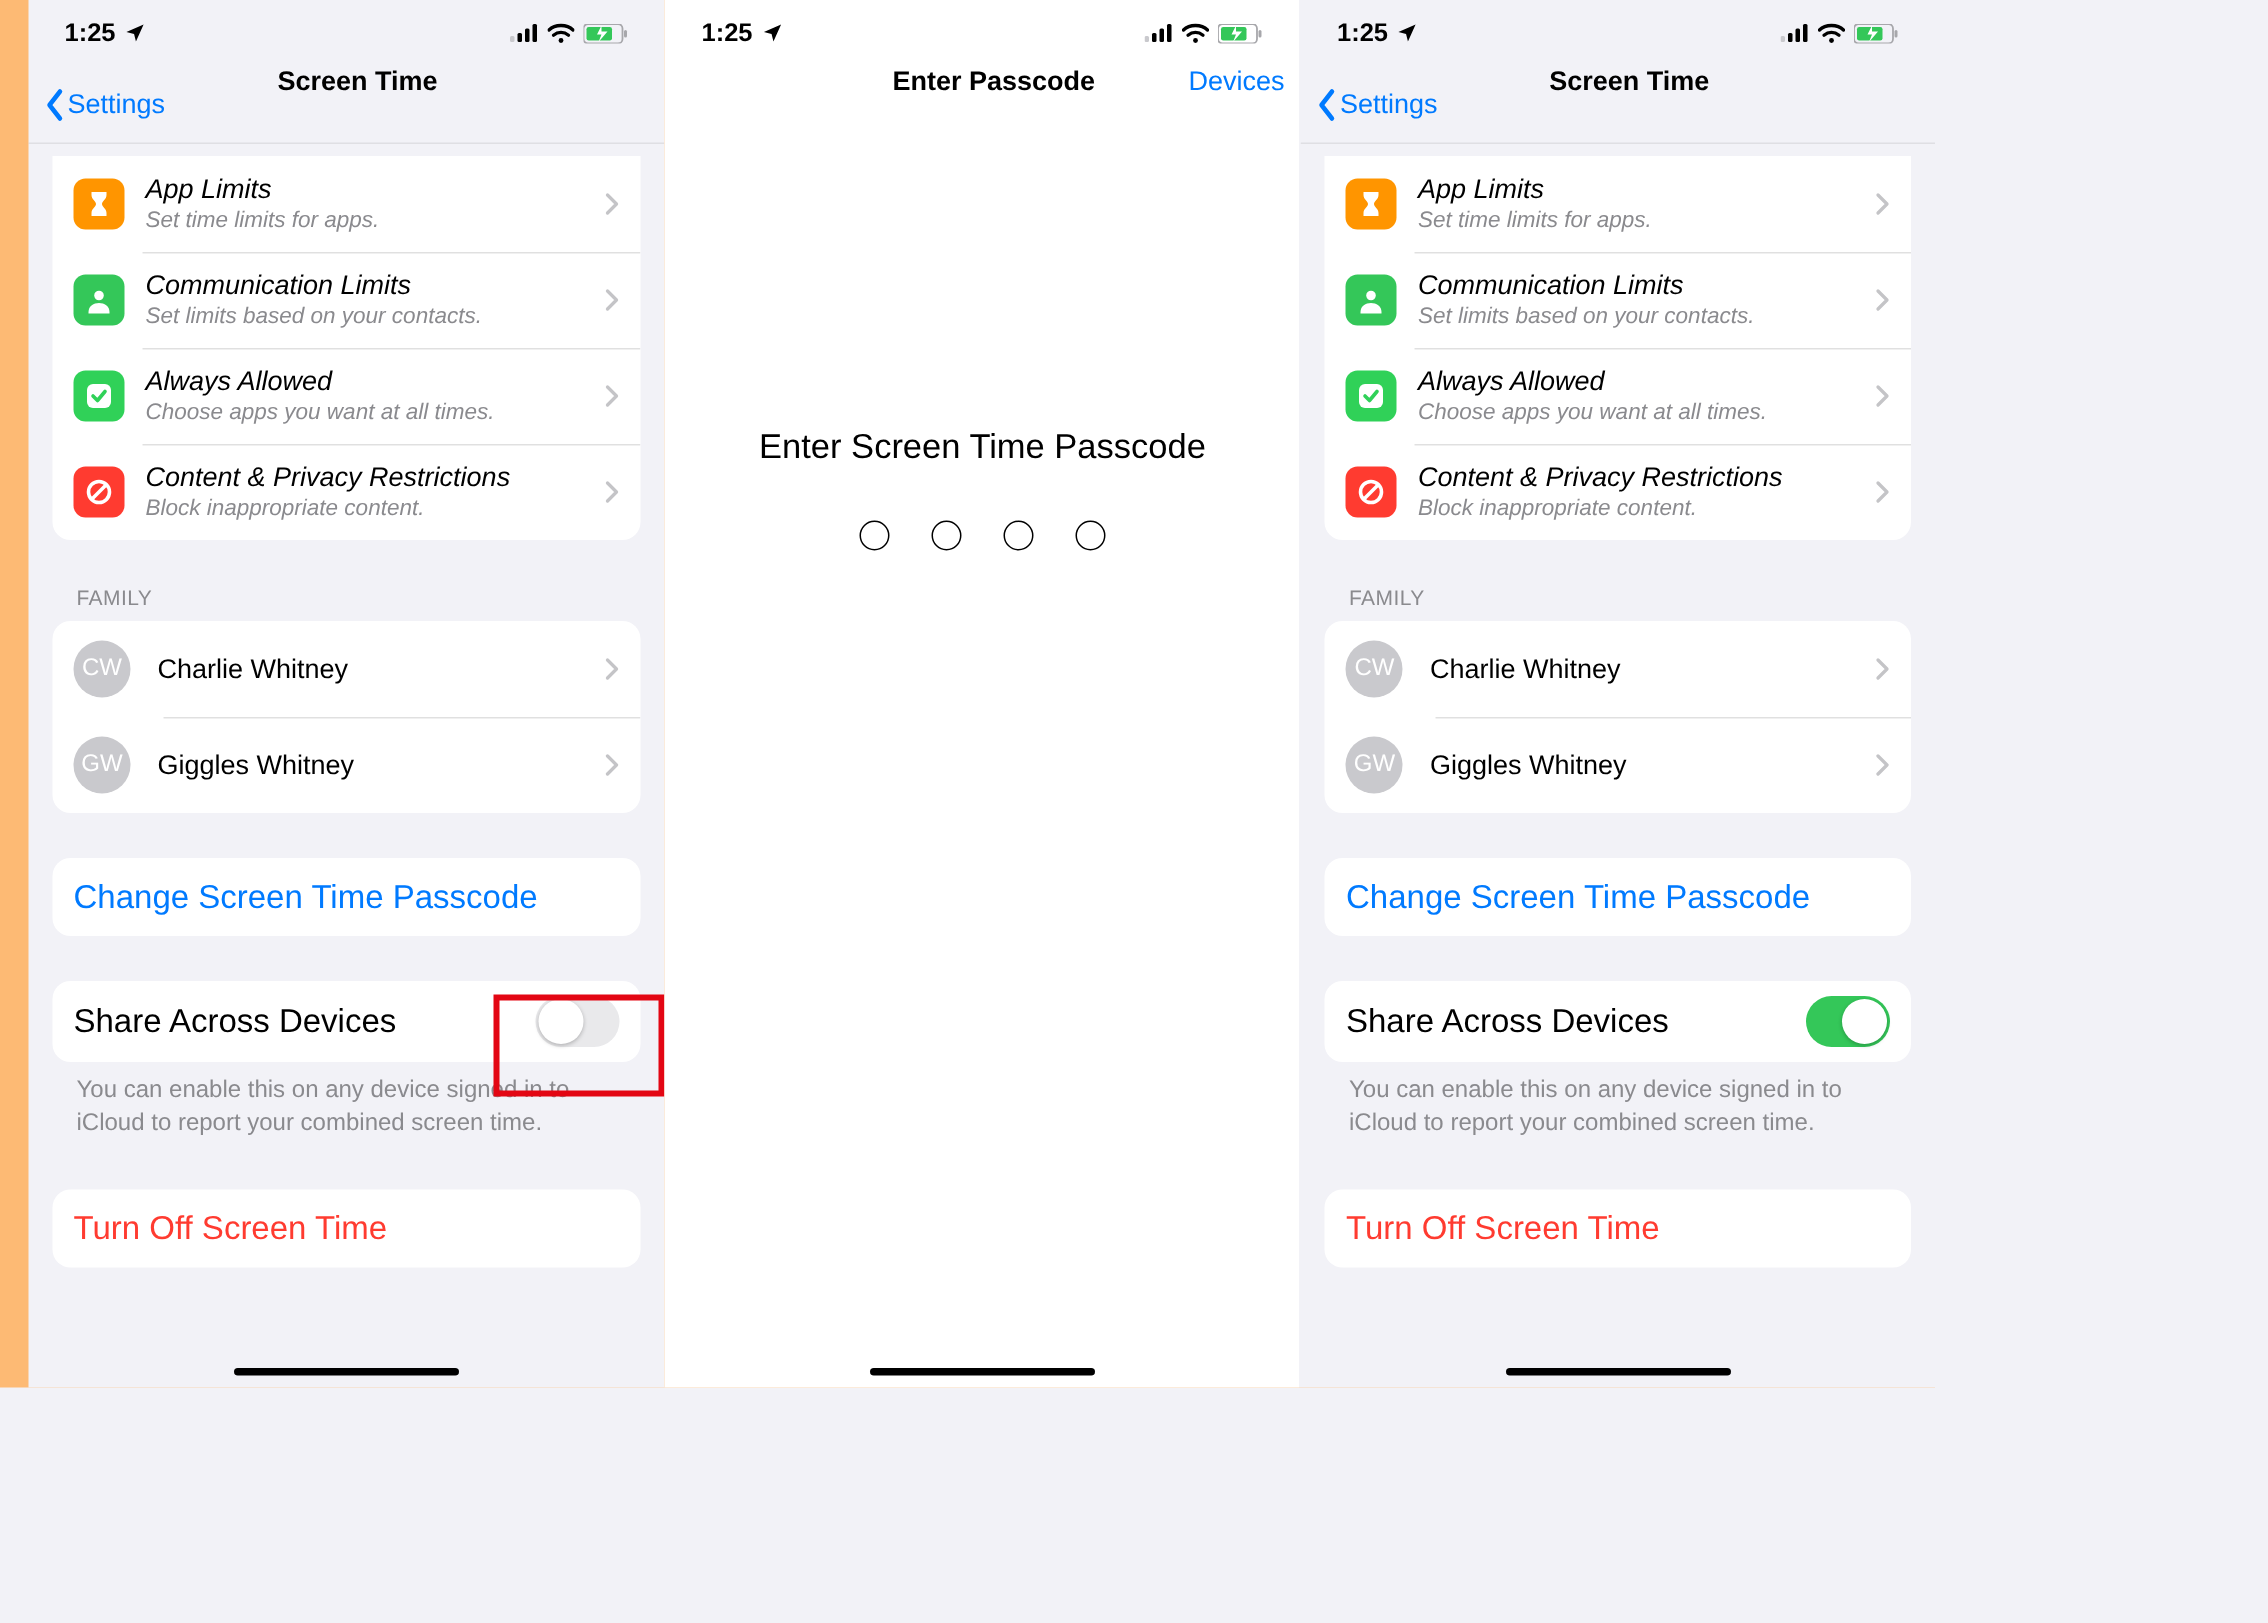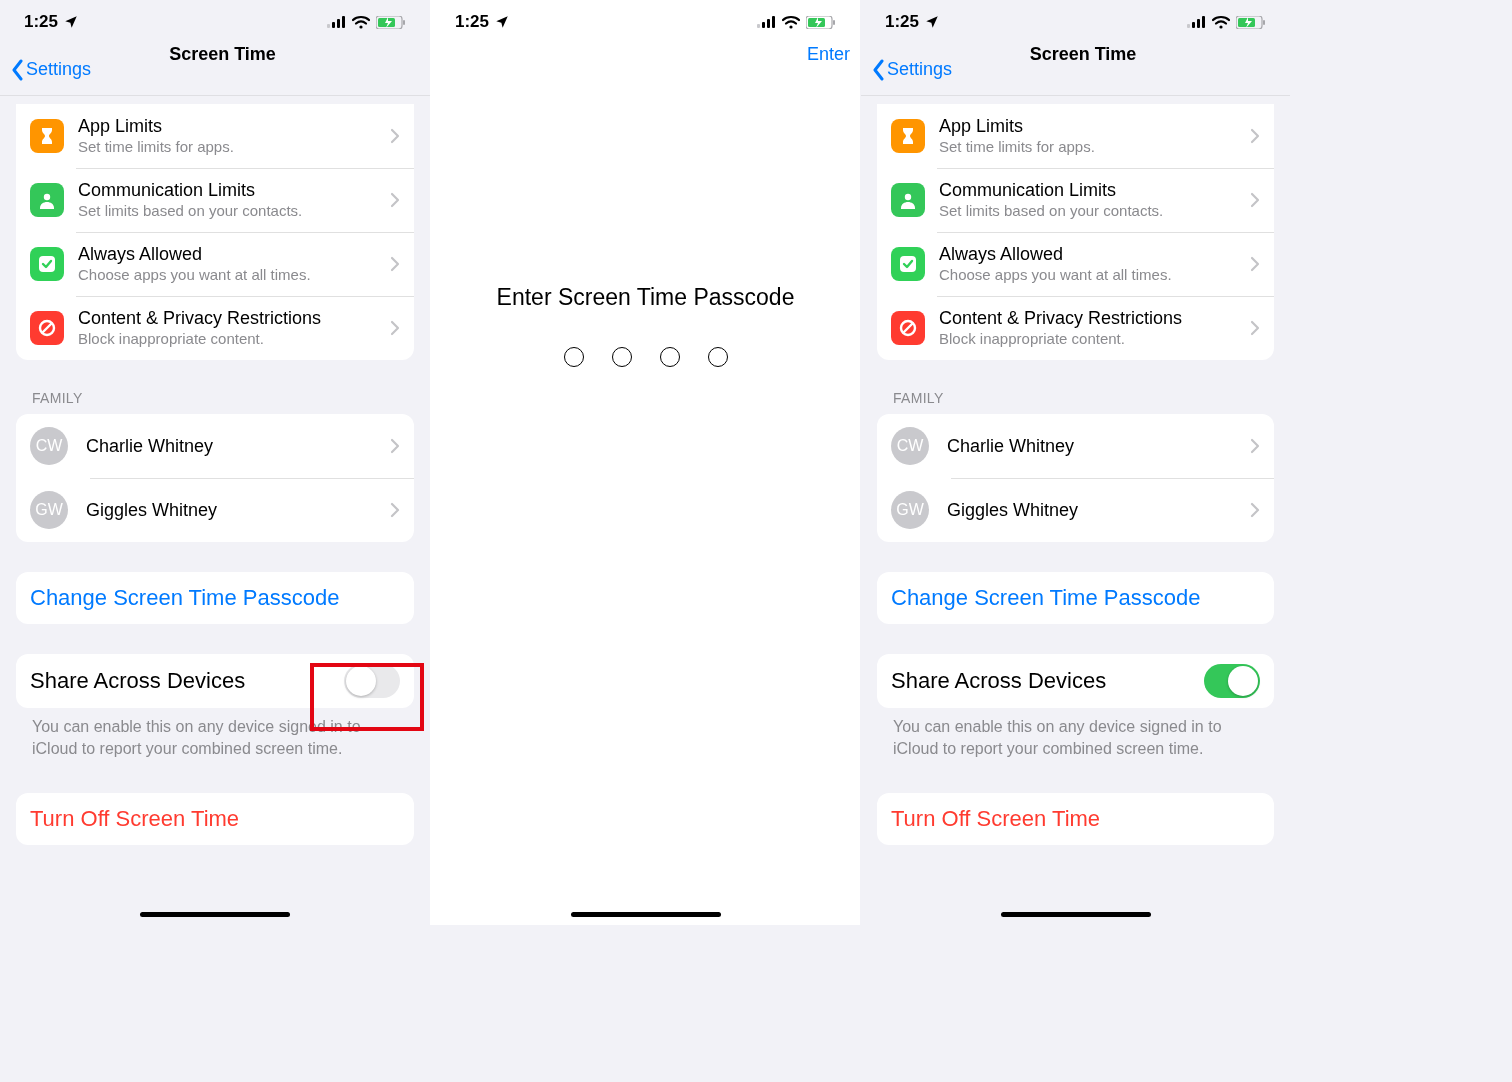--- a/index.html
+++ b/index.html
@@ -1,36 +1,36 @@
 <!DOCTYPE html>
 <html><head>
 <meta charset="utf-8">
 <style>
   * { box-sizing: border-box; margin: 0; padding: 0; }
   html, body { width: 1512px; height: 1082px; font-family: -apple-system, "Helvetica Neue", Arial, sans-serif; background: #f2f2f7; }
-  .stage { display: flex; width: 1290px; height: 925px; background: #c2410c; }
+  .stage { display: flex; width: 1290px; height: 925px; background: #fdba74; padding-left: 19px; }
   .phone { width: 430px; height: 925px; background: #f2f2f7; position: relative; overflow: hidden; }
   .phone + .phone { border-left: 1px solid #fff0; }
 
   
   .statusbar { height: 44px; display: flex; align-items: center; justify-content: space-between; padding: 0 24px; font-weight: 600; font-size: 17px; color: #000; }
   .statusbar .left { display: flex; align-items: center; gap: 6px; }
   .statusbar .right { display: flex; align-items: center; gap: 6px; }
   .loc-icon svg, .signal svg, .wifi svg, .battery svg { display: block; }
 
   
   .navbar { height: 52px; display: flex; position: relative; padding: 0 10px; border-bottom: 1px solid rgba(0,0,0,0.08); }
   .navbar .back { display: flex; align-items: center; color: #007aff; font-size: 18px; gap: 2px; }
   .navbar .back .chev { width: 14px; height: 22px; }
   .navbar .title { position: absolute; left: 0; right: 0; text-align: center; font-weight: 600; font-size: 18px; color: #000; pointer-events: none; margin-left: 15px; }
   .navbar .right-btn { margin-left: auto; color: #007aff; font-size: 18px; }
 
   
   .group { margin: 0 16px 30px 16px; background: #fff; border-radius: 12px; overflow: hidden; }
-  .group.first { margin-top: 8px; border-top-left-radius: 0; border-top-right-radius: 0;}
+  .group.first { margin-top: 8px; border-top-left-radius: 0; border-top-right-radius: 0; font-style: italic;}
   .section-header { font-size: 14px; color: #8a8a8e; margin: 0 32px 8px 32px; text-transform: uppercase; letter-spacing: 0.3px; }
   .row { display: flex; align-items: center; min-height: 64px; padding: 10px 14px 10px 14px; position: relative; }
   .row + .row::before { content: ""; position: absolute; top: 0; left: 60px; right: 0; height: 1px; background: rgba(0,0,0,0.12); }
   .row.avatar-row + .row.avatar-row::before { left: 74px; }
   .row .icon { width: 34px; height: 34px; border-radius: 8px; flex-shrink: 0; display: flex; align-items: center; justify-content: center; margin-right: 14px; }
   .row .icon svg { width: 20px; height: 20px; fill: #fff; }
   .row .texts { flex: 1; min-width: 0; }
   .row .title-text { font-size: 18px; color: #000; line-height: 1.25; }
   .row .subtitle-text { font-size: 15px; color: #8a8a8e; line-height: 1.25; margin-top: 1px; }
   .row .chev-right { width: 10px; height: 16px; flex-shrink: 0; margin-left: 8px; }
@@ -309,21 +309,22 @@
           </span>
         <span class="battery">
             <svg width="30" height="13" viewBox="0 0 30 13">
               <use href="#batt"></use>
             </svg>
           </span>
       </div>
     </div>
 
     <div class="navbar" style="border-bottom:none">
-      <div class="right-btn">Enter</div>
+      <div class="title">Enter Passcode</div>
+      <div class="right-btn">Devices</div>
     </div>
 
     <div class="passcode-body">
       <div class="passcode-title">Enter Screen Time Passcode</div>
       <div class="dots">
         <div class="dot"></div>
         <div class="dot"></div>
         <div class="dot"></div>
         <div class="dot"></div>
       </div>

